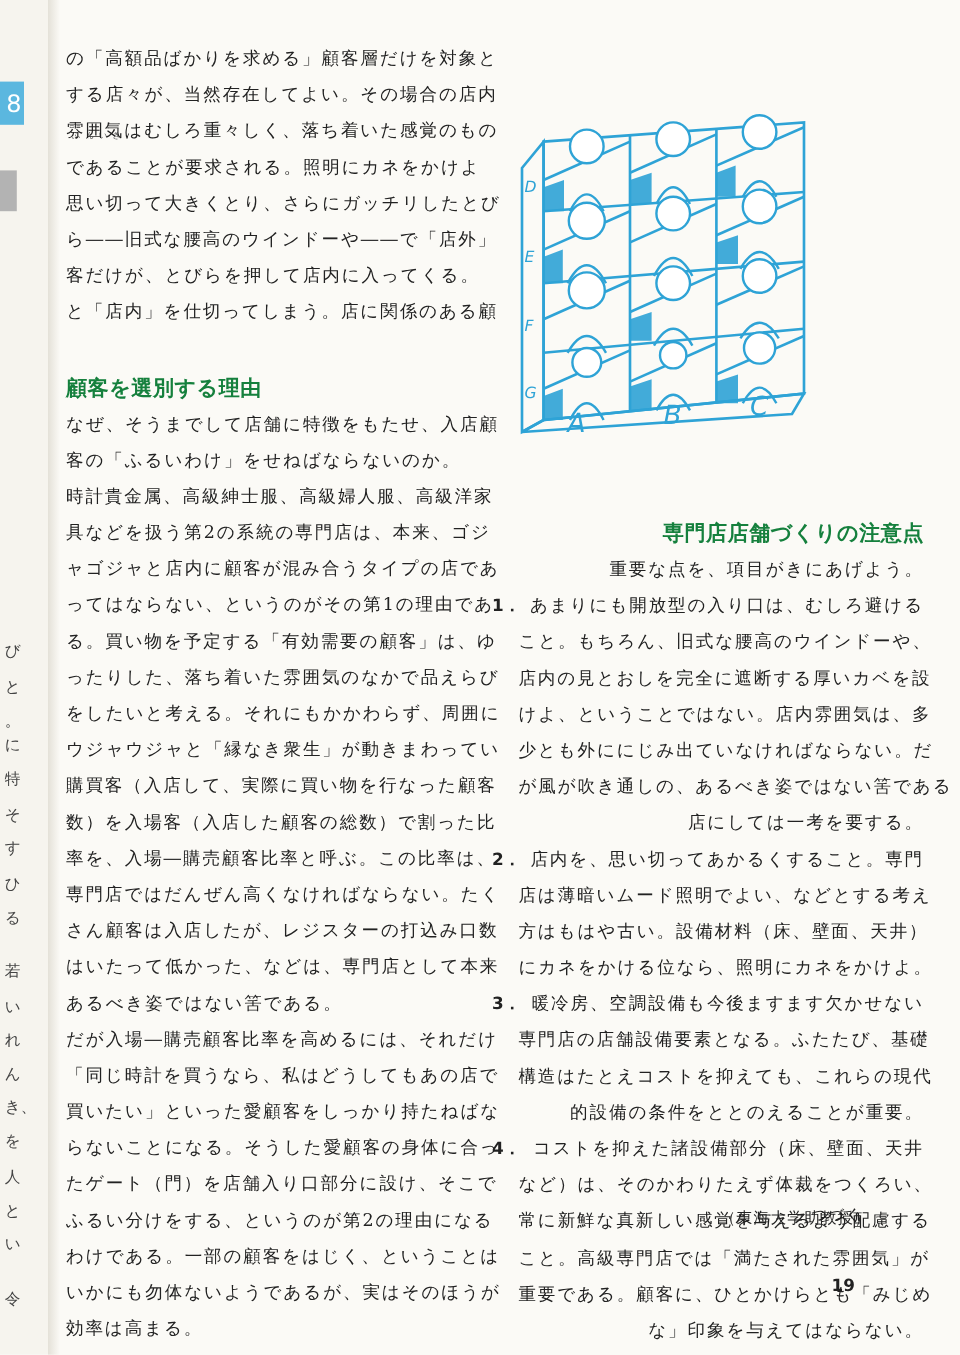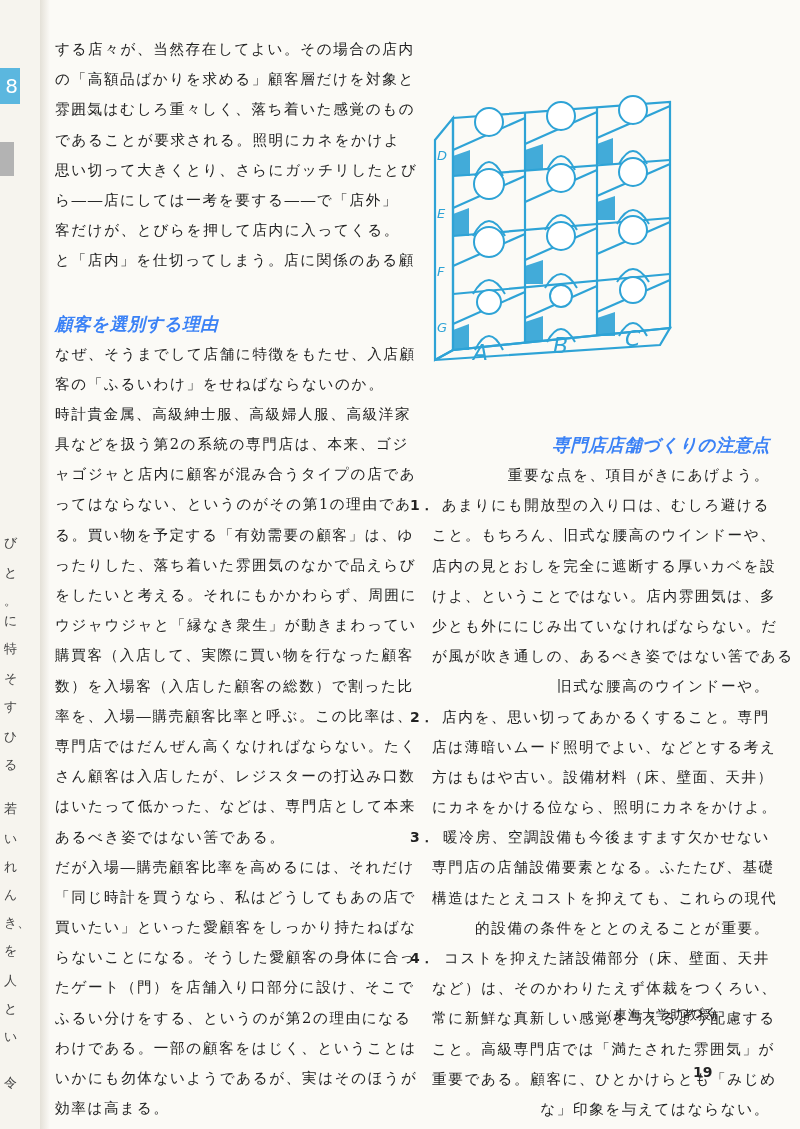--- a/index.html
+++ b/index.html
@@ -10,22 +10,22 @@
     background:linear-gradient(to right,#e4e1d8,#f2f0ea 60%,#fbfaf6);}
   .page-tab{position:absolute;left:0;top:68px;width:18px;height:36px;background:#5bb7df;color:#fff;
     font-family:"DejaVu Sans","Liberation Sans",sans-serif;font-size:20px;line-height:36px;text-align:right;padding-right:2px;}
   .grey-tab{position:absolute;left:0;top:142px;width:14px;height:34px;background:#b3b3b3;}
   .margin-chars{position:absolute;left:4px;top:534px;width:18px;font-size:13px;color:#444;}
   .margin-chars span{position:absolute;left:0;display:block;}
   .col{position:absolute;}
   .left-col{left:55px;top:34px;width:325px;}
   .right-col{left:410px;top:430px;width:360px;text-align:right;}
   .line{font-size:14.6px;line-height:30.2px;height:30.2px;white-space:nowrap;letter-spacing:1.6px;}
-  .heading{font-family:"DejaVu Sans","Liberation Sans",sans-serif;font-weight:bold;color:#3b82f6;
-    font-size:17.5px;line-height:30px;height:30px;letter-spacing:0.5px;font-style:italic;}
+  .heading{font-family:"DejaVu Sans","Liberation Sans",sans-serif;font-weight:bold;color:#15803d;
+    font-size:17.5px;line-height:30px;height:30px;letter-spacing:0.5px;}
   .left-col .gap{height:33px;}
   .item{position:relative;}
   .item .num{position:absolute;left:0;top:0;font-family:"DejaVu Sans","Liberation Sans",sans-serif;font-weight:bold;font-size:14px;line-height:30.2px;}
   .item .body{padding-left:22px;}
   .credit{position:absolute;left:600px;top:1006px;font-size:13px;font-weight:normal;letter-spacing:1px;}
   .cont{position:absolute;left:676px;top:1004px;font-size:13px;letter-spacing:1px;}
   .pagenum{position:absolute;left:693px;top:1064px;font-family:"DejaVu Sans","Liberation Sans",sans-serif;font-size:14px;font-weight:bold;text-align:center;}
   .illus{position:absolute;left:425px;top:60px;width:260px;height:305px;}
   .ruby{position:absolute;left:60px;top:108px;font-size:7px;color:#555;letter-spacing:4px;}
 </style>
@@ -56,26 +56,26 @@
     <span style="top: 438px;">人</span>
     <span style="top: 466px;">と</span>
     <span style="top: 494px;">い</span>
     <span style="top: 540px;">令</span>
   </div>
 
 <div class="ruby">ふんいき</div>
 
 <div class="col left-col">
   <div id="left-intro">
+      <div class="line">の「高額品ばかりを求める」顧客層だけを対象と</div>
       <div class="line">する店々が、当然存在してよい。その場合の店内</div>
-      <div class="line">の「高額品ばかりを求める」顧客層だけを対象と</div>
       <div class="line">雰囲気はむしろ重々しく、落ち着いた感覚のもの</div>
       <div class="line">であることが要求される。照明にカネをかけよ</div>
       <div class="line">思い切って大きくとり、さらにガッチリしたとび</div>
-      <div class="line">ら――店にしては一考を要する――で「店外」</div>
+      <div class="line">ら――旧式な腰高のウインドーや――で「店外」</div>
       <div class="line">客だけが、とびらを押して店内に入ってくる。</div>
       <div class="line">と「店内」を仕切ってしまう。店に関係のある顧</div>
     </div>
   <div class="gap"></div>
   <div class="heading">顧客を選別する理由</div>
   <div id="left-section">
       <div class="line">なぜ、そうまでして店舗に特徴をもたせ、入店顧</div>
       <div class="line">客の「ふるいわけ」をせねばならないのか。</div>
       <div class="line">時計貴金属、高級紳士服、高級婦人服、高級洋家</div>
       <div class="line">具などを扱う第2の系統の専門店は、本来、ゴジ</div>
@@ -194,21 +194,21 @@
   <div id="right-items">
       <div class="item">
         <span class="num">1．</span>
         <div class="body">
           <div class="line">あまりにも開放型の入り口は、むしろ避ける</div>
           <div class="line">こと。もちろん、旧式な腰高のウインドーや、</div>
           <div class="line">店内の見とおしを完全に遮断する厚いカベを設</div>
           <div class="line">けよ、ということではない。店内雰囲気は、多</div>
           <div class="line">少とも外ににじみ出ていなければならない。だ</div>
           <div class="line">が風が吹き通しの、あるべき姿ではない筈である</div>
-          <div class="line">旧式な腰高のウインドーや。</div>
+          <div class="line">店にしては一考を要する。</div>
         </div>
       </div>
       <div class="item">
         <span class="num">2．</span>
         <div class="body">
           <div class="line">店内を、思い切ってあかるくすること。専門</div>
           <div class="line">店は薄暗いムード照明でよい、などとする考え</div>
           <div class="line">方はもはや古い。設備材料（床、壁面、天井）</div>
           <div class="line">にカネをかける位なら、照明にカネをかけよ。</div>
         </div>

